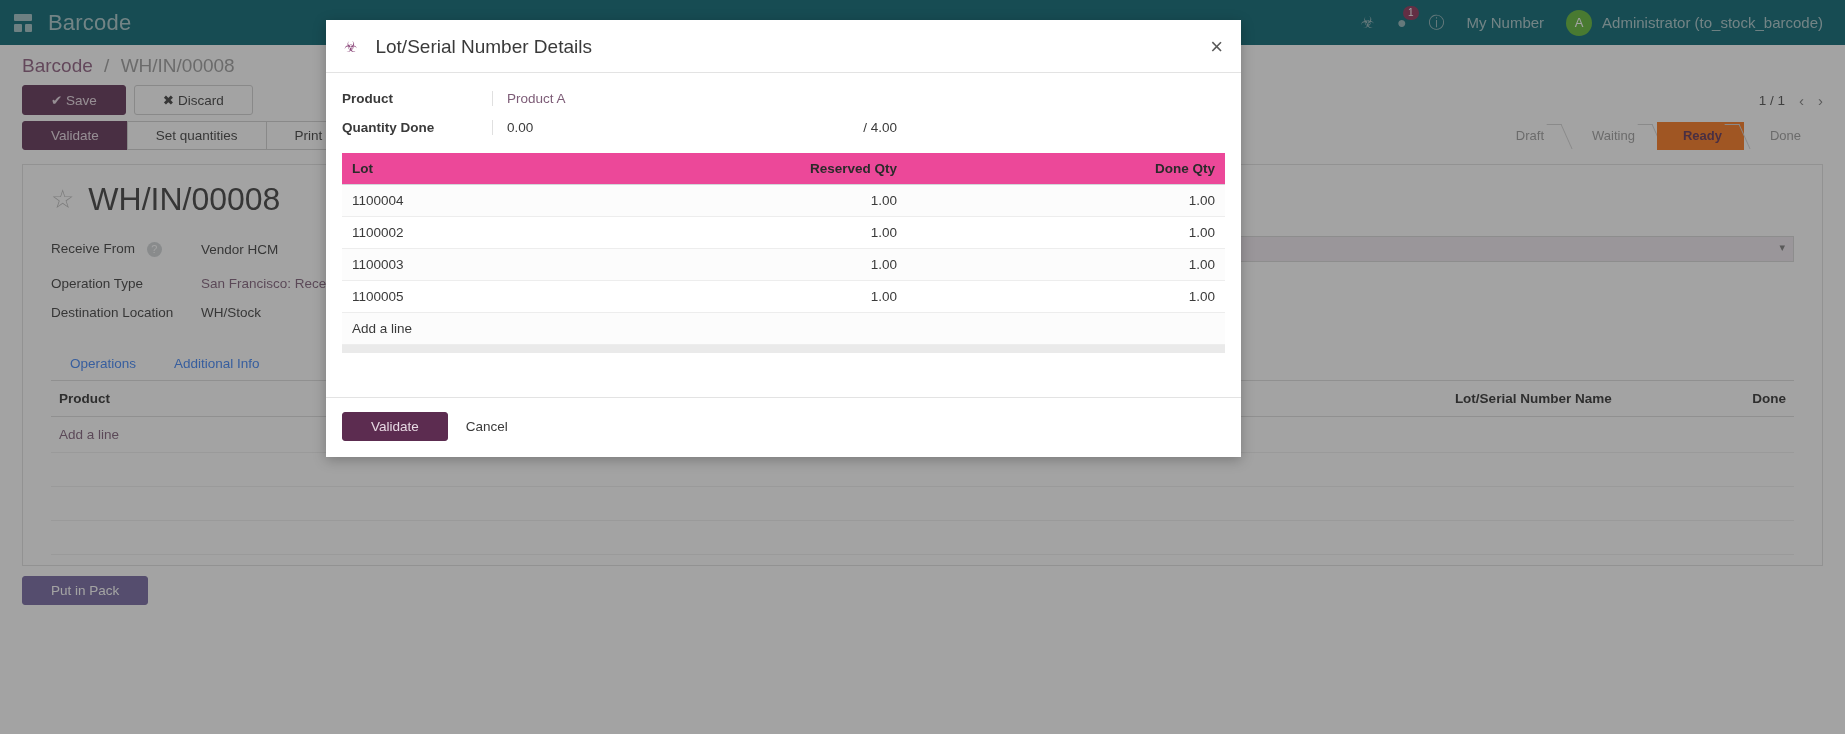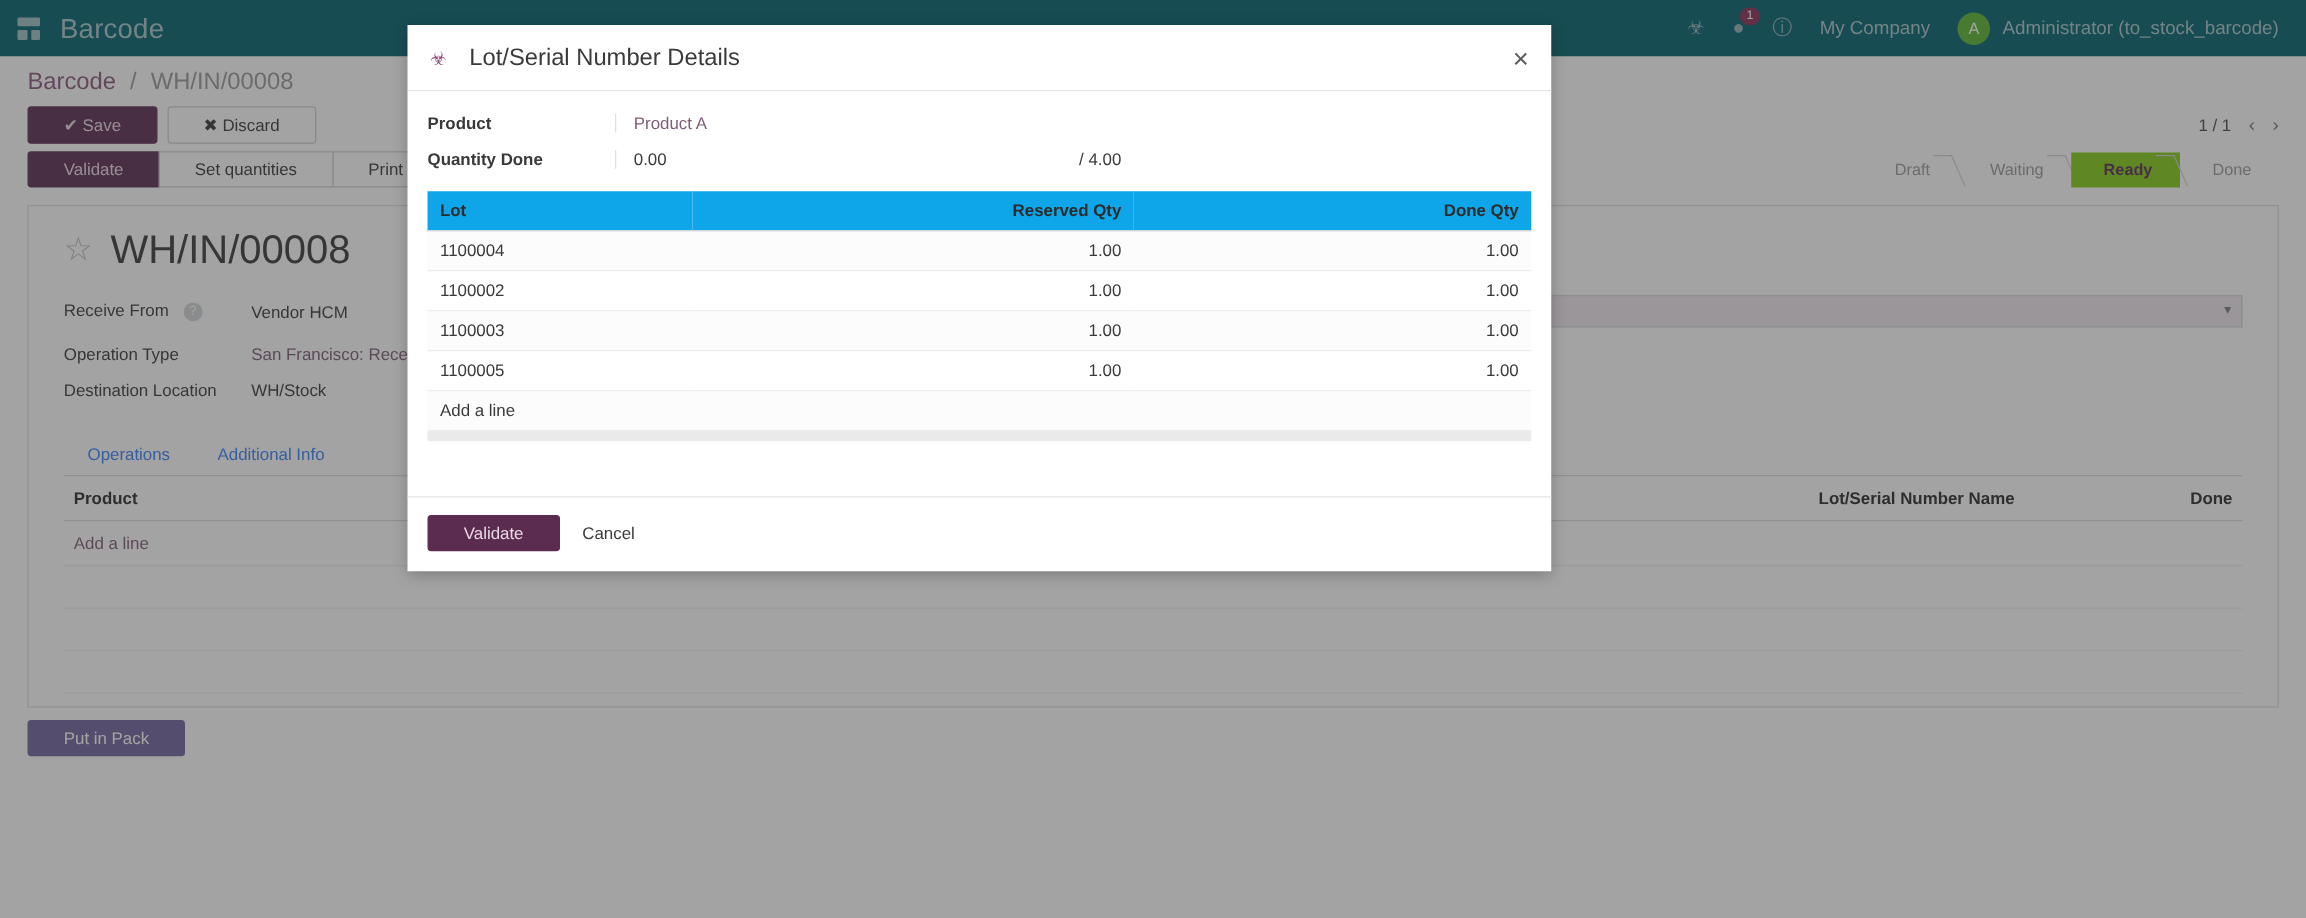--- a/index.html
+++ b/index.html
@@ -55,21 +55,21 @@
   .btn-group .btn:last-child { border-radius: 0 3px 3px 0; }
   .pager { margin-left: auto; display: flex; align-items: center; gap: 14px;
     font-size: 13.5px; color: #4b4b4b; text-align: right; }
   .pager .arw { color: #7a7a7a; font-size: 15px; cursor: pointer; }
 
   .toolbar2 { display: flex; align-items: center; padding: 6px 22px 0 22px; }
 
   .statusbar { margin-left: auto; display: flex; align-items: stretch; height: 28px; }
   .st { position: relative; display: flex; align-items: center; padding: 0 22px 0 26px;
     font-size: 13px; color: #9a9a9a; background: transparent; }
-  .st.active { color: #5c2c50; font-weight: bold; background: #84cc16; }
+  .st.active { color: #5c2c50; font-weight: bold; background: #f97316; }
   .st::after { content: ""; position: absolute; right: -1px; top: 2px; width: 14px; height: 24px;
     border-right: 1px solid #d2d2d2; border-top: 1px solid #d2d2d2;
     transform: skewX(24deg); }
   .st:last-child::after { display: none; }
 
   .sheet { margin: 14px 22px 0 22px; border: 1px solid #e0e0e0; background: #fff; position: relative; }
   .sheet-inner { padding: 16px 28px 10px 28px; }
   .title-row { display: flex; align-items: center; gap: 14px; }
   .star { color: #b9b9b9; font-size: 26px; }
   .doc-title { font-size: 32px; color: #3a3a3a; }
@@ -119,21 +119,21 @@
 
   .m-grid { display: grid; grid-template-columns: 150px 1fr; row-gap: 14px; align-items: center;
     padding-left: 0; }
   .m-label { font-size: 13.5px; font-weight: bold; color: #3a3a3a; }
   .m-val-cell { border-left: 1px solid #e0e0e0; padding-left: 14px; display: flex; align-items: center; }
   .m-val { font-size: 13.5px; color: #3a3a3a; }
   .m-val.link { color: #7d5c77; }
   .m-val-total { margin-left: 330px; font-size: 13.5px; color: #3a3a3a; }
 
   table.lot-table { width: 100%; border-collapse: collapse; font-size: 13.5px; margin-top: 18px; }
-  table.lot-table th { background: #0ea5e9; font-weight: bold; color: #2b2b2b;
+  table.lot-table th { background: #ec4899; font-weight: bold; color: #2b2b2b;
     padding: 8px 10px; text-align: left; border-bottom: 1px solid #d2d6d9; }
   table.lot-table th.r { text-align: right; }
   table.lot-table td { padding: 8px 10px; border-bottom: 1px solid #ededed; color: #3a3a3a; }
   table.lot-table td.r { text-align: right; }
   table.lot-table tr:nth-child(odd) td { background: #fcfcfc; }
   table.lot-table tr:nth-child(even) td { background: #ffffff; }
   .lot-addline td { color: #7d5c77; }
   .hbar { height: 8px; background: #eaeaea; }
 
   .modal-foot { padding: 14px 16px 16px 16px; display: flex; align-items: center; gap: 6px;
@@ -155,21 +155,21 @@
           <i></i>
       </div>
       <div class="brand">Barcode</div>
       <div class="topbar-right">
         <span class="tb-icon">☣</span>
         <span class="tb-icon">
           ●
           <span class="badge-dot">1</span>
         </span>
         <span class="tb-icon">ⓘ</span>
-        <span class="company">My Company</span>
+        <span class="company">My Number</span>
         <span class="user-wrap">
           <span class="avatar">A</span>
           <span class="username">Administrator (to_stock_barcode)</span>
         </span>
       </div>
     </div>
 
     <div class="breadcrumb-bar">
       <div class="bc">
         <span>Barcode</span>

